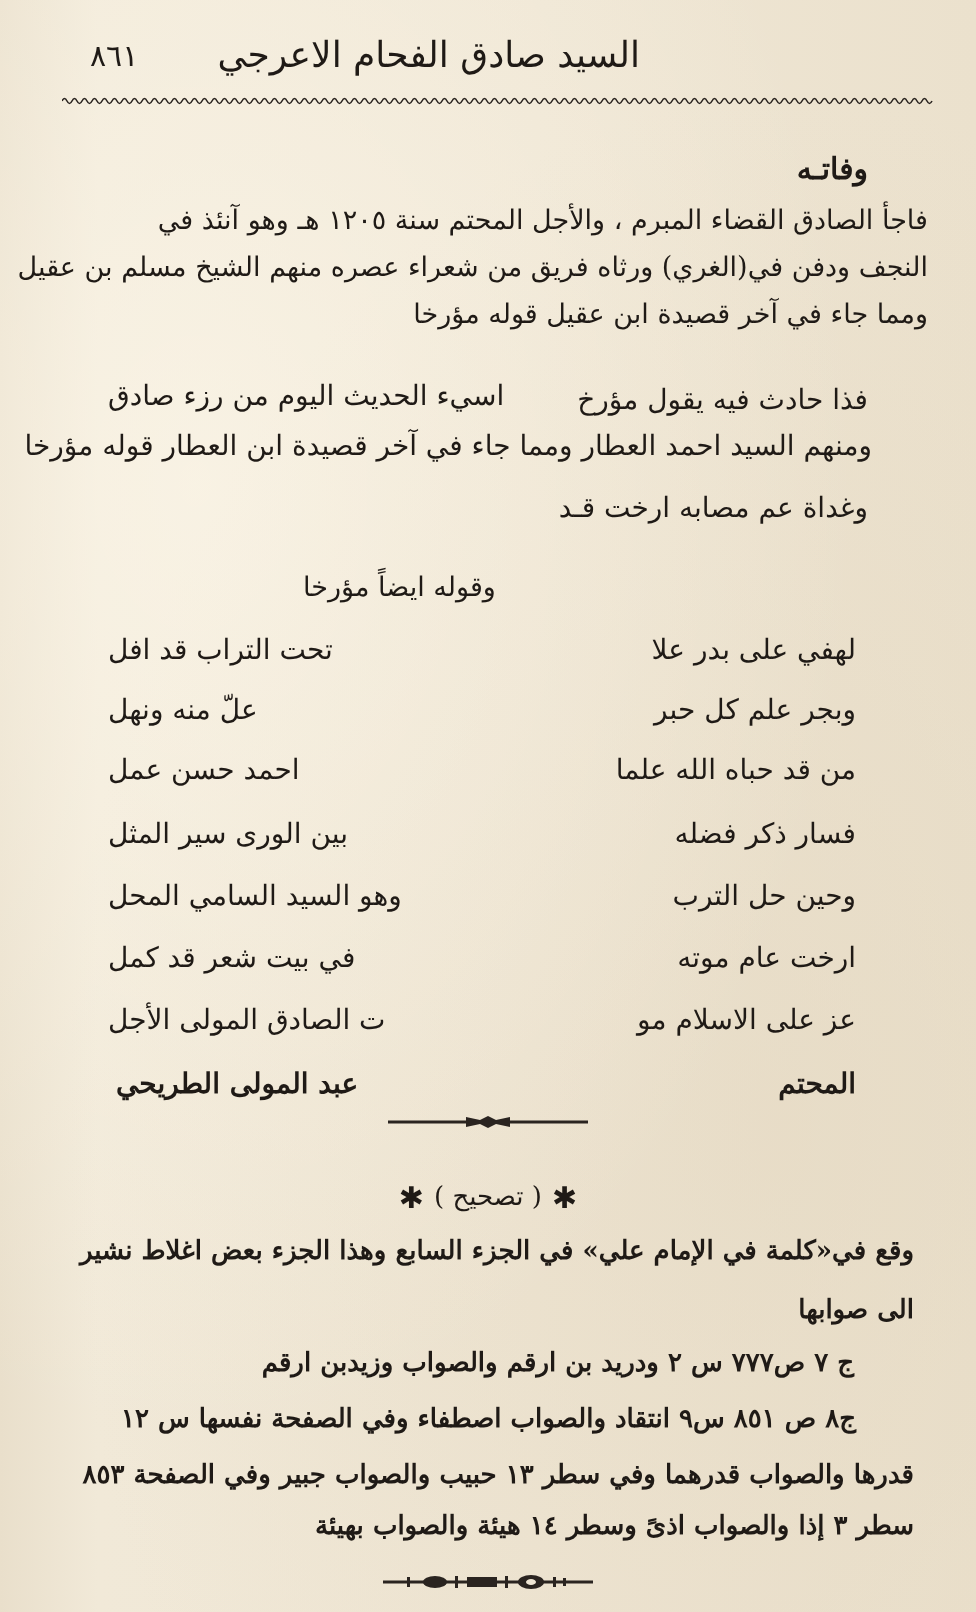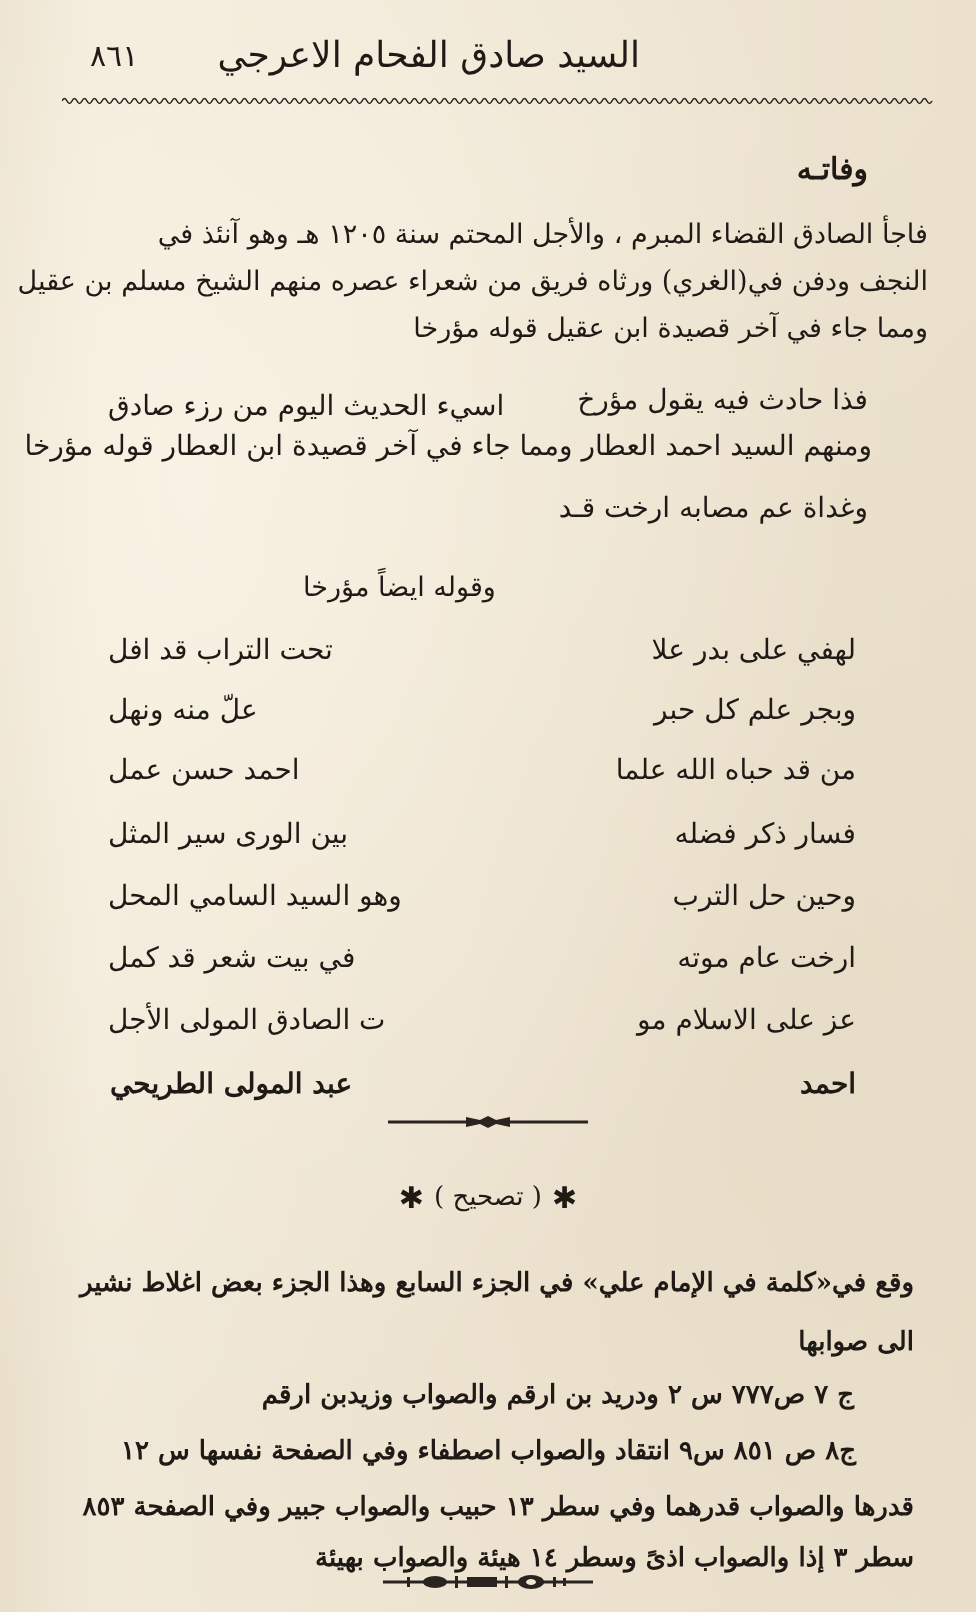--- a/index.html
+++ b/index.html
@@ -118,48 +118,47 @@
       margin: 0 10px;
       vertical-align: middle;
     }
     .corr-line {
       position: absolute;
       right: 62px;
       font-size: 26px;
       line-height: 44px;
       white-space: nowrap;
       font-weight: bold;
-      margin-top: 32px;
     }
     .paren { font-weight: normal; }
   </style>
 </head>
 <body>
 
 <div class="page">
 
   <div class="running-head">
     <div class="running-title">السيد صادق الفحام الاعرجي</div>
     <div class="page-number">٨٦١</div>
   </div>
 
   <svg class="wavy-rule" viewBox="0 0 872 12" preserveAspectRatio="none">
     <path d="M0 6 Q 2.5 1 5 6 T 10 6 T 15 6 T 20 6 T 25 6 T 30 6 T 35 6 T 40 6 T 45 6 T 50 6 T 55 6 T 60 6 T 65 6 T 70 6 T 75 6 T 80 6 T 85 6 T 90 6 T 95 6 T 100 6 T 105 6 T 110 6 T 115 6 T 120 6 T 125 6 T 130 6 T 135 6 T 140 6 T 145 6 T 150 6 T 155 6 T 160 6 T 165 6 T 170 6 T 175 6 T 180 6 T 185 6 T 190 6 T 195 6 T 200 6 T 205 6 T 210 6 T 215 6 T 220 6 T 225 6 T 230 6 T 235 6 T 240 6 T 245 6 T 250 6 T 255 6 T 260 6 T 265 6 T 270 6 T 275 6 T 280 6 T 285 6 T 290 6 T 295 6 T 300 6 T 305 6 T 310 6 T 315 6 T 320 6 T 325 6 T 330 6 T 335 6 T 340 6 T 345 6 T 350 6 T 355 6 T 360 6 T 365 6 T 370 6 T 375 6 T 380 6 T 385 6 T 390 6 T 395 6 T 400 6 T 405 6 T 410 6 T 415 6 T 420 6 T 425 6 T 430 6 T 435 6 T 440 6 T 445 6 T 450 6 T 455 6 T 460 6 T 465 6 T 470 6 T 475 6 T 480 6 T 485 6 T 490 6 T 495 6 T 500 6 T 505 6 T 510 6 T 515 6 T 520 6 T 525 6 T 530 6 T 535 6 T 540 6 T 545 6 T 550 6 T 555 6 T 560 6 T 565 6 T 570 6 T 575 6 T 580 6 T 585 6 T 590 6 T 595 6 T 600 6 T 605 6 T 610 6 T 615 6 T 620 6 T 625 6 T 630 6 T 635 6 T 640 6 T 645 6 T 650 6 T 655 6 T 660 6 T 665 6 T 670 6 T 675 6 T 680 6 T 685 6 T 690 6 T 695 6 T 700 6 T 705 6 T 710 6 T 715 6 T 720 6 T 725 6 T 730 6 T 735 6 T 740 6 T 745 6 T 750 6 T 755 6 T 760 6 T 765 6 T 770 6 T 775 6 T 780 6 T 785 6 T 790 6 T 795 6 T 800 6 T 805 6 T 810 6 T 815 6 T 820 6 T 825 6 T 830 6 T 835 6 T 840 6 T 845 6 T 850 6 T 855 6 T 860 6 T 865 6 T 870 6" fill="none" stroke="#2a2420" stroke-width="1.6"></path>
   </svg>
 
   <div class="section-heading">وفاتـه</div>
 
-  <div class="block" style="top:210px;">
+  <div class="block" style="top:196px;">
     <span class="line">فاجأ الصادق القضاء المبرم ، والأجل المحتم سنة ١٢٠٥ هـ وهو آنئذ في</span>
     <span class="line">النجف ودفن في(الغري) ورثاه فريق من شعراء عصره منهم الشيخ مسلم بن عقيل</span>
     <span class="line">ومما جاء في آخر قصيدة ابن عقيل قوله مؤرخا</span>
   </div>
 
   <div class="verse" style="top:378px; right:108px;">فذا حادث فيه يقول مؤرخ</div>
-  <div class="verse" style="top:384px; left:108px;">اسيء الحديث اليوم من رزء صادق</div>
+  <div class="verse" style="top:374px; left:108px;">اسيء الحديث اليوم من رزء صادق</div>
 
   <div class="verse" style="top:424px; right:104px;">ومنهم السيد احمد العطار ومما جاء في آخر قصيدة ابن العطار قوله مؤرخا</div>
 
   <div class="verse" style="top:486px; right:108px;">وغداة عم مصابه ارخت قـد</div>
 
   <div class="centered-line" style="top:565px;">وقوله ايضاً مؤرخا</div>
 
   <div>
     <div class="verse hemi-right" style="top:628px;">لهفي على بدر علا</div>
     <div class="verse hemi-left" style="top:628px;">تحت التراب قد افل</div>
@@ -176,22 +175,22 @@
     <div class="verse hemi-right" style="top:874px;">وحين حل الترب</div>
     <div class="verse hemi-left" style="top:874px;">وهو السيد السامي المحل</div>
 
     <div class="verse hemi-right" style="top:936px;">ارخت عام موته</div>
     <div class="verse hemi-left" style="top:936px;">في بيت شعر قد كمل</div>
 
     <div class="verse hemi-right" style="top:998px;">عز على الاسلام مو</div>
     <div class="verse hemi-left" style="top:998px;">ت الصادق المولى الأجل</div>
   </div>
 
-  <div class="verse" style="top:1062px; right:120px; font-weight:bold;">احمد</div>
-  <div class="verse" style="top:1062px; left:110px; font-weight:bold;">عبد المولى الطريحي</div>
+  <div class="verse" style="top:1062px; right:120px; font-weight:bold;">المحتم</div>
+  <div class="verse" style="top:1062px; left:116px; font-weight:bold;">عبد المولى الطريحي</div>
 
   <div class="ornament" style="top:1114px;">
     <svg width="200" height="16" viewBox="0 0 200 16">
       <rect x="0" y="6.5" width="200" height="3" fill="#2a2420"></rect>
       <path d="M78 3 L92 6 L100 2 L108 6 L122 3 L122 13 L108 10 L100 14 L92 10 L78 13 Z" fill="#2a2420"></path>
     </svg>
   </div>
 
   <div class="corr-title">
     <span class="star">✱</span><span class="paren">(</span>

